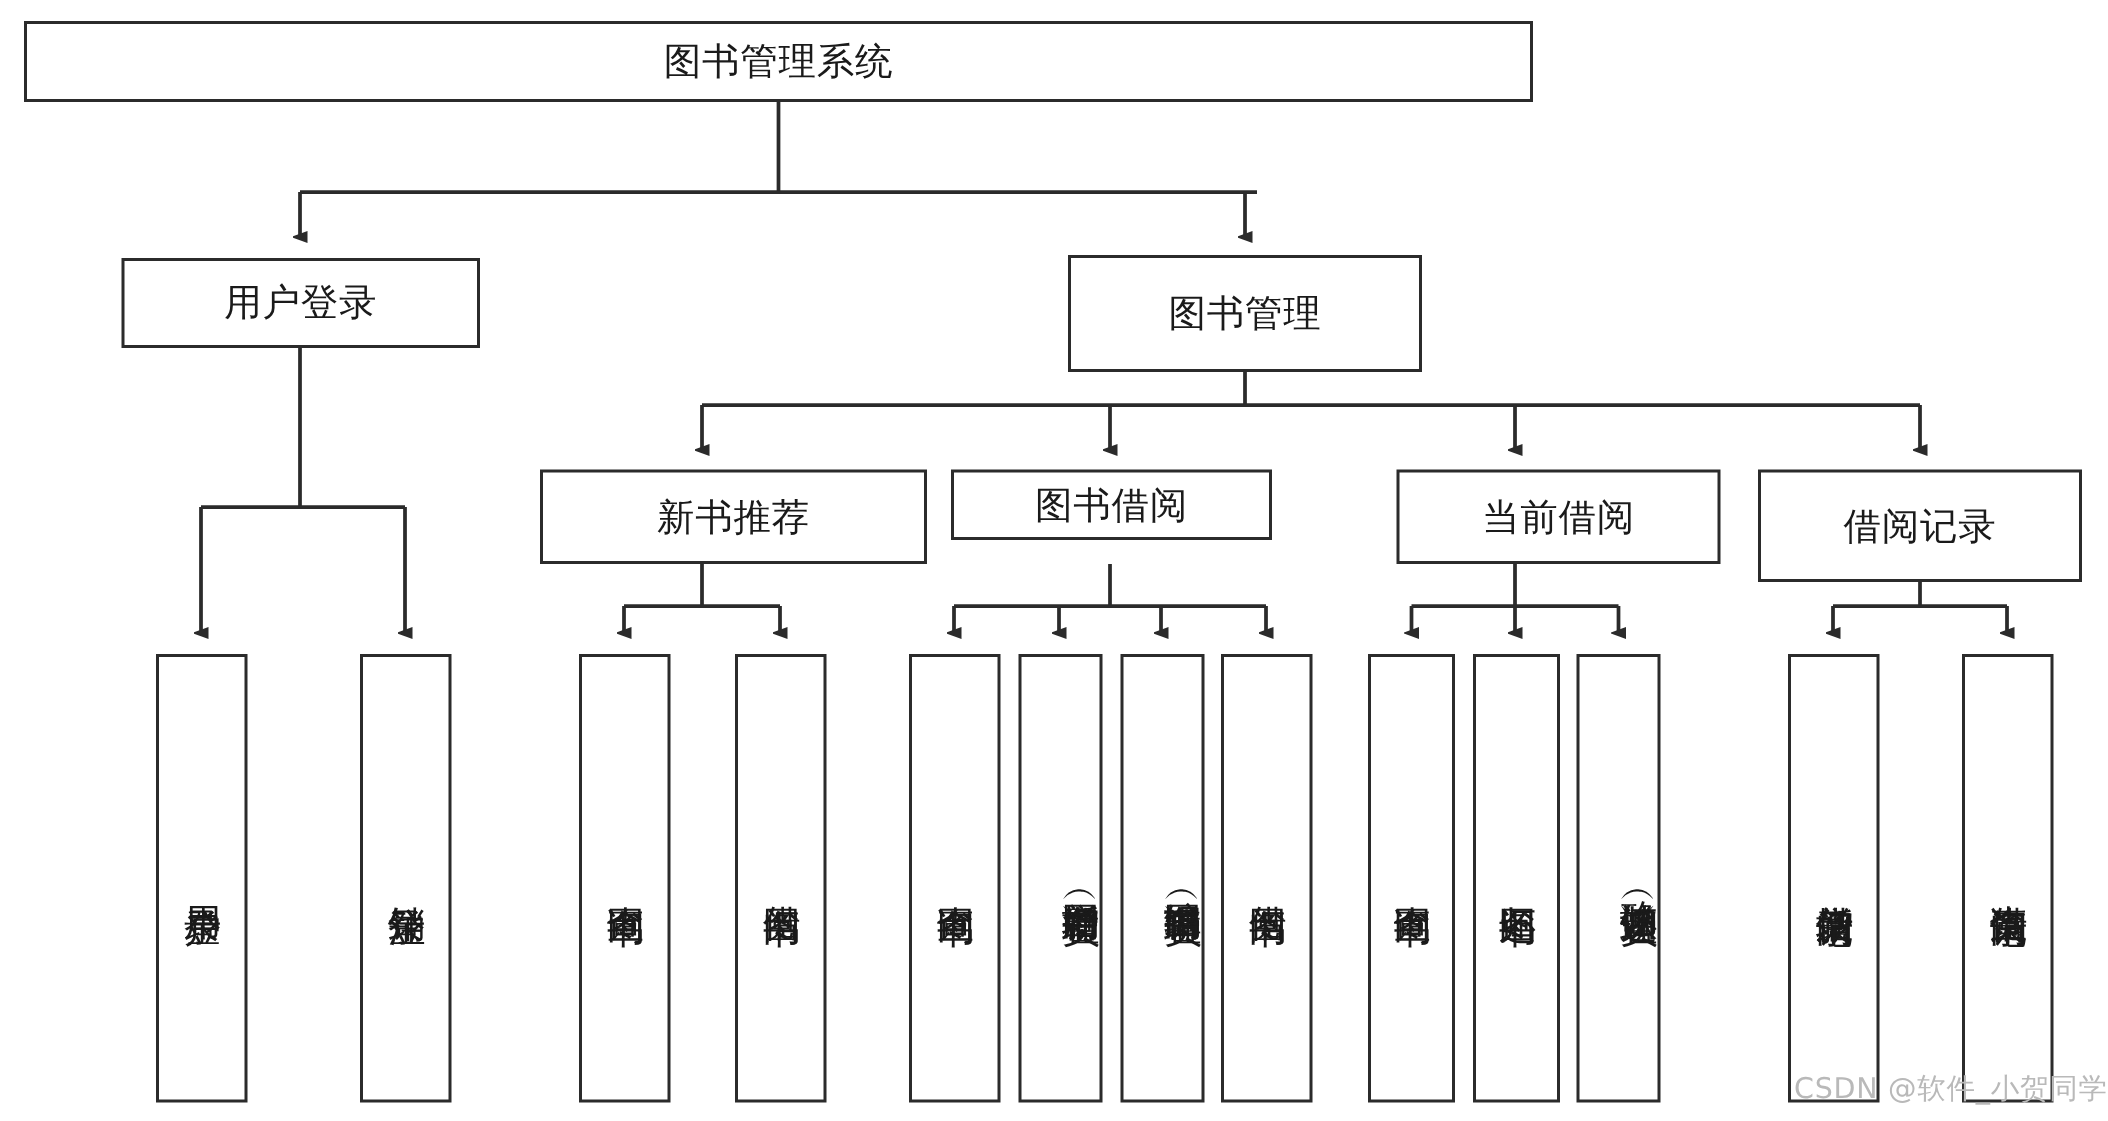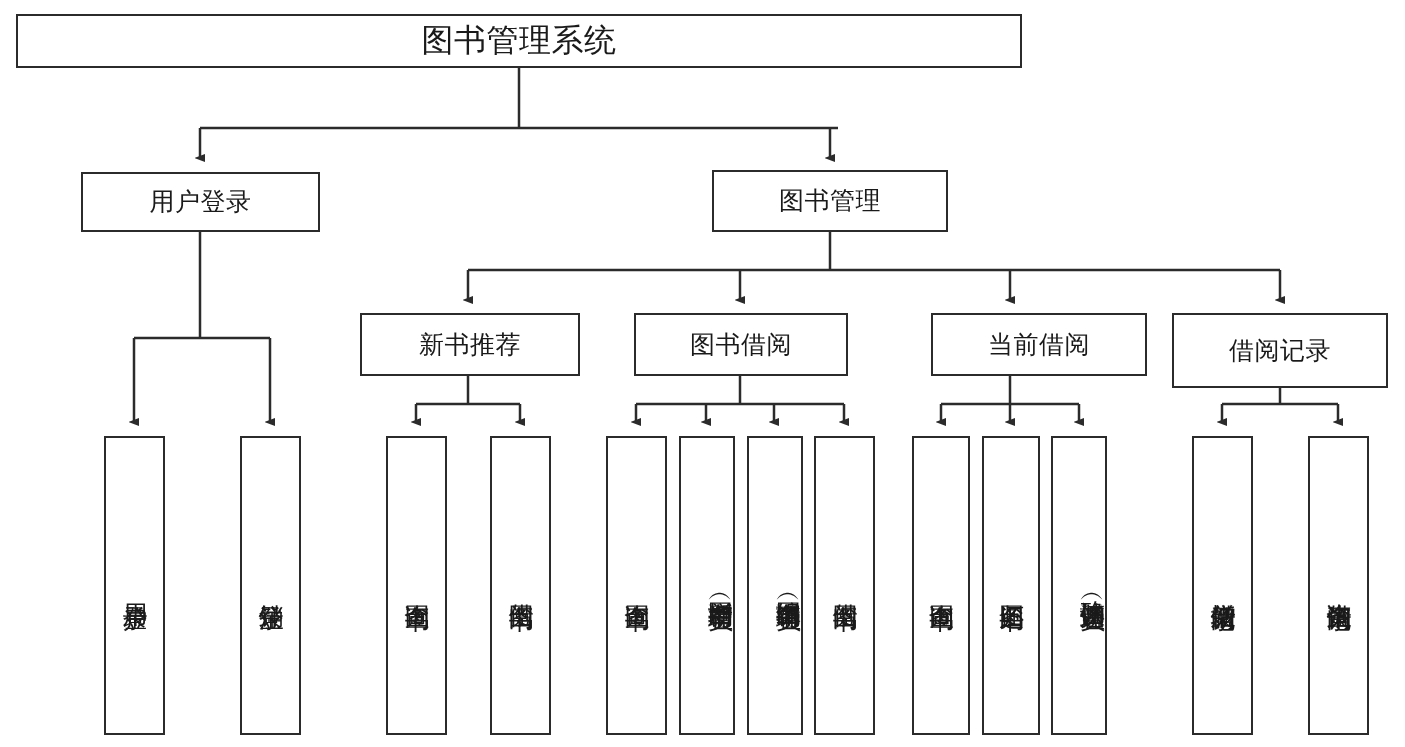--- a/index.html
+++ b/index.html
@@ -34,21 +34,21 @@
     align-items: center;
     justify-content: center;
     color: #1a1a1a;
   }
   .node.horiz {
     font-size: 25px;
     line-height: 1.1;
     letter-spacing: 0.5px;
   }
   .node.root {
-    font-size: 32px;
+    font-size: 25px;
   }
   .node.vert {
     writing-mode: vertical-rl;
     text-orientation: upright;
     font-size: 25px;
     line-height: 1.05;
     letter-spacing: 1px;
     align-items: flex-start;
     justify-content: center;
     padding-top: 6px;
@@ -127,28 +127,28 @@
     </g>
   </svg>
 
   <div class="node horiz root" style="left:16px; top:14px; width:1006px; height:54px;">
     <span class="label">图书管理系统</span>
   </div>
 
   <div class="node horiz" style="left:81px; top:172px; width:239px; height:60px;">
     <span class="label">用户登录</span>
   </div>
-  <div class="node horiz" style="left:712px; top:170px; width:236px; height:62px;">
+  <div class="node horiz" style="left:712px; top:170px; width:236px; height:78px;">
     <span class="label">图书管理</span>
   </div>
 
-  <div class="node horiz" style="left:360px; top:313px; width:220px; height:63px;">
+  <div class="node horiz" style="left:360px; top:313px; width:258px; height:63px;">
     <span class="label">新书推荐</span>
   </div>
-  <div class="node horiz" style="left:634px; top:313px; width:214px; height:63px;">
+  <div class="node horiz" style="left:634px; top:313px; width:214px; height:47px;">
     <span class="label">图书借阅</span>
   </div>
   <div class="node horiz" style="left:903px; top:313px; width:216px; height:63px;margin-left:28px;">
     <span class="label">当前借阅</span>
   </div>
   <div class="node horiz" style="left:1172px; top:313px; width:216px; height:75px;">
     <span class="label">借阅记录</span>
   </div>
 
   <div class="node vert centered" style="left:104px; top:436px; width:61px; height:299px;">
@@ -188,14 +188,15 @@
     <span class="label">确认归还（管理员）</span>
   </div>
 
   <div class="node vert centered" style="left:1192px; top:436px; width:61px; height:299px;">
     <span class="label">新增借阅记录</span>
   </div>
   <div class="node vert centered" style="left:1308px; top:436px; width:61px; height:299px;">
     <span class="label">查询借阅记录</span>
   </div>
 
+  <div class="watermark">CSDN @软件_小贺同学</div>
 
 </div>
 
 </body></html>

